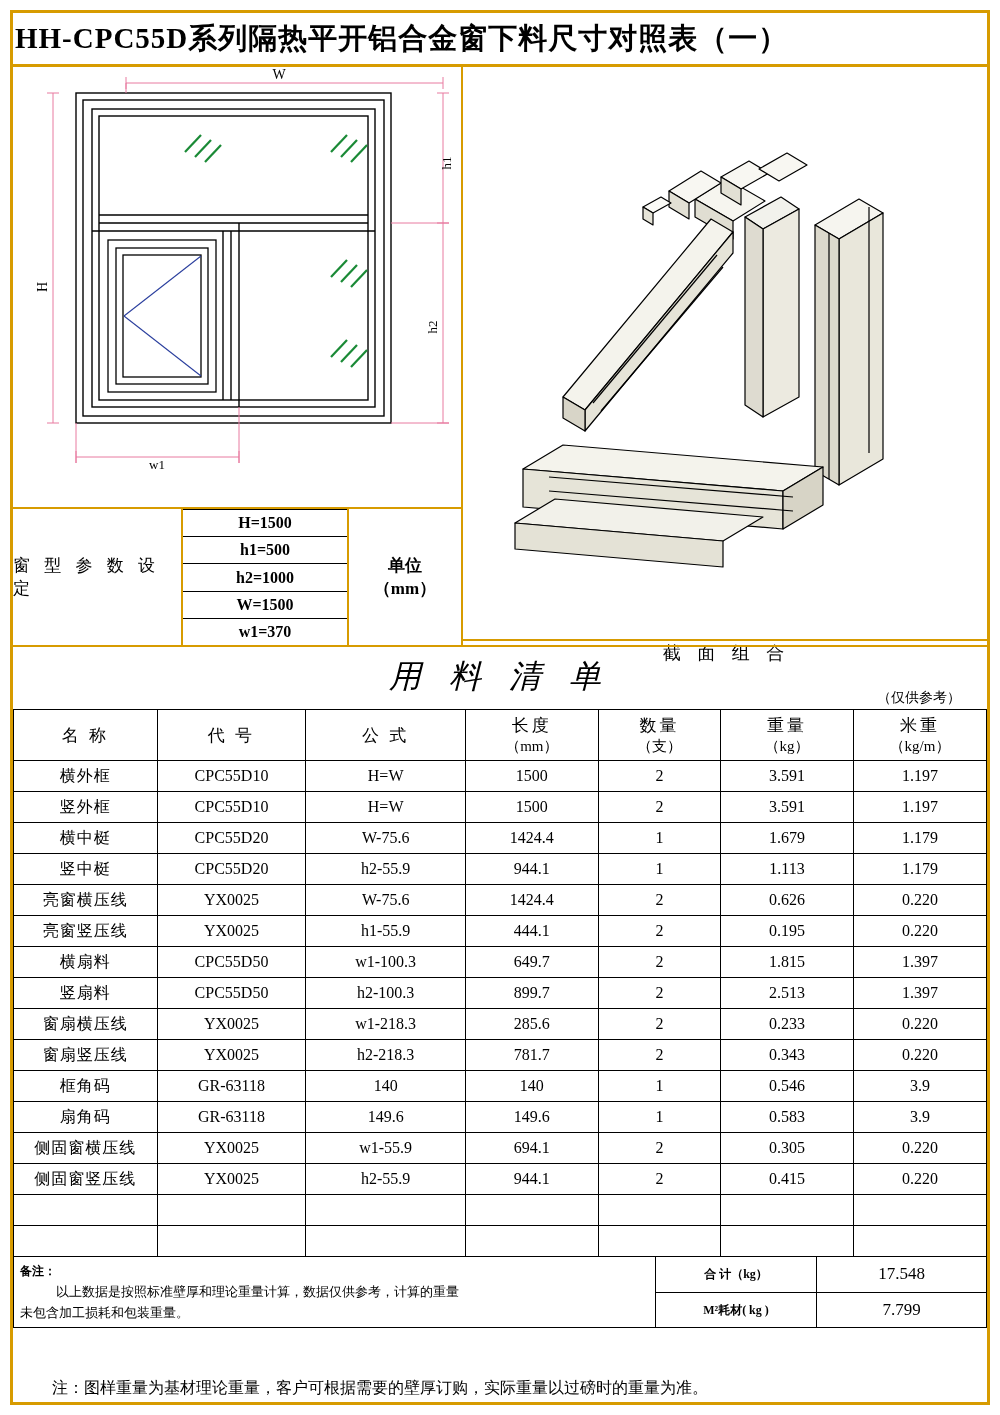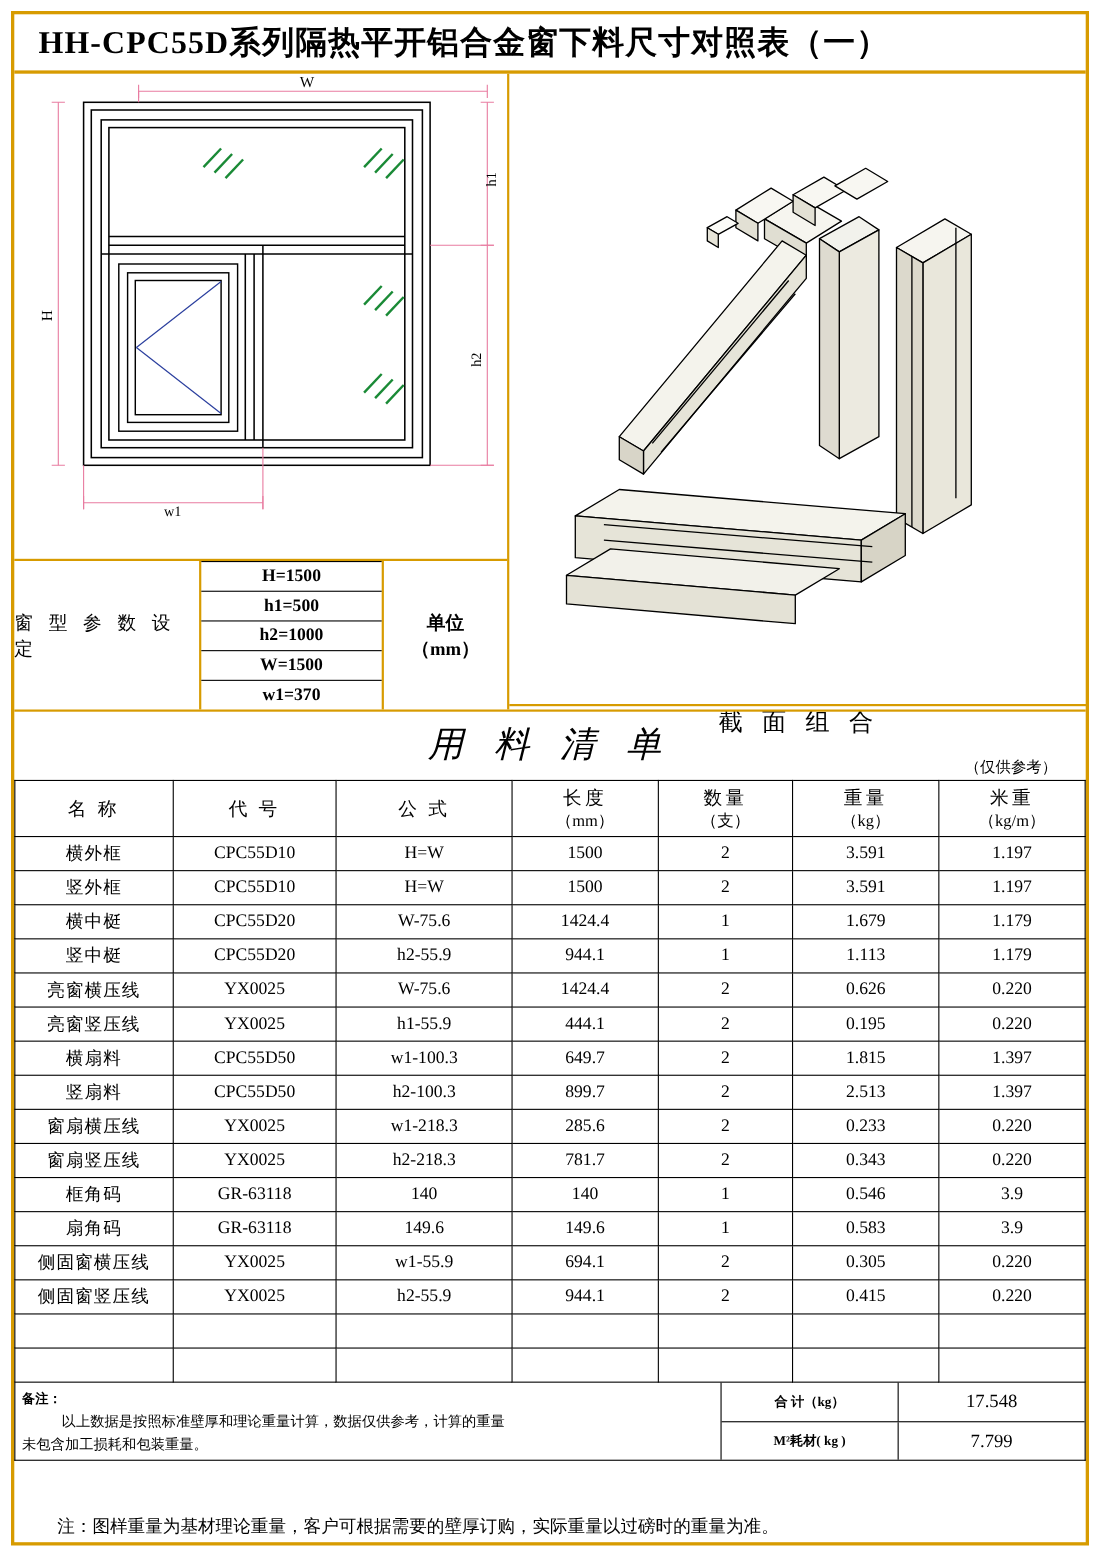--- a/index.html
+++ b/index.html
@@ -11,21 +11,21 @@
   }
   .page{
     position:absolute;left:10px;top:10px;width:980px;height:1395px;
     border:3px solid #d79b00;
     box-sizing:border-box;
   }
   .title-bar{
     height:54px;
     border-bottom:3px solid #d79b00;
     display:flex;align-items:center;
-    padding-left:22px;
+    padding-left:2px;
     box-sizing:border-box;
   }
   .title-bar .t{
     font-size:29px;font-weight:bold;letter-spacing:1px;
     font-family:"Liberation Serif", serif;
   }
   
   .top-zone{
     display:flex;
     height:578px;
@@ -42,21 +42,21 @@
   }
   .right-zone{
     flex:1;position:relative;
     display:flex;flex-direction:column;
   }
   .section-draw{flex:1;position:relative;}
   .section-label{
     height:48px;
     border-top:2px solid #d79b00;
     display:flex;align-items:center;justify-content:center;
-    font-size:22px;letter-spacing:6px;margin-top:38px;
+    font-size:18px;letter-spacing:6px;margin-top:38px;
   }
   
   .param-wrap{
     height:140px;
     border-top:2px solid #d79b00;
     display:flex;
     box-sizing:border-box;
   }
   .param-label{
     width:170px;display:flex;align-items:center;justify-content:center;

